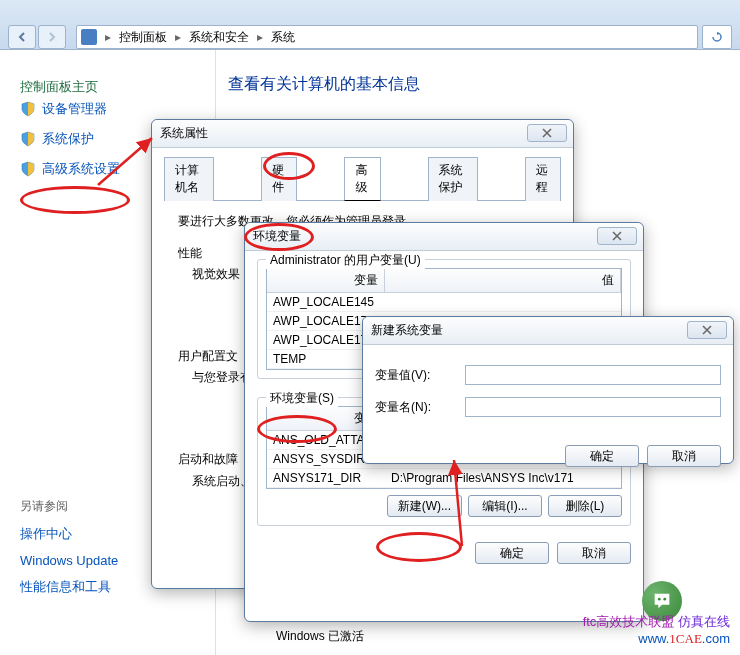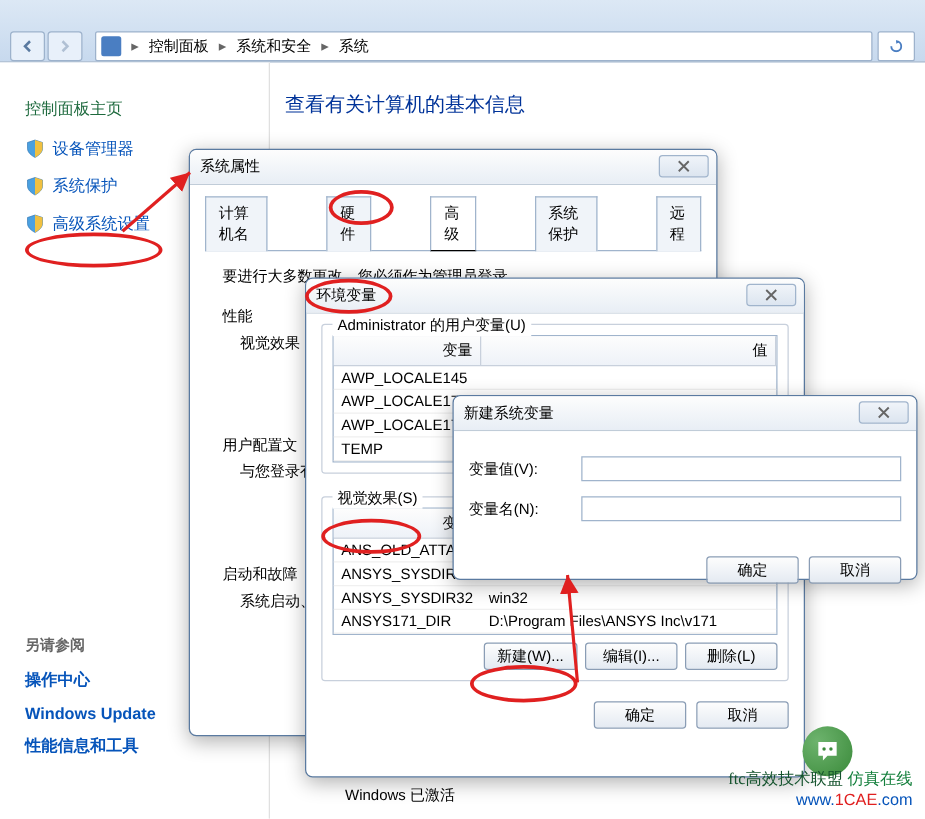--- a/index.html
+++ b/index.html
@@ -11,25 +11,25 @@
   .nav-btn svg { width: 12px; height: 12px; }
   .breadcrumb { flex: 1; height: 24px; background: #fff; border: 1px solid #9db2cc; margin-left: 8px; display: flex; align-items: center; padding: 0 4px; border-radius: 2px; }
   .breadcrumb .bc-icon { width: 16px; height: 16px; background: #4a7ec2; border-radius: 2px; margin-right: 4px; }
   .breadcrumb span { padding: 0 4px; }
   .breadcrumb .sep { color: #666; }
   .search-area { width: 30px; height: 24px; background: #fff; border: 1px solid #9db2cc; margin-left: 4px; border-radius: 2px; display: flex; align-items: center; justify-content: center; }
   
   
   .main-area { display: flex; height: calc(100% - 50px); }
   .sidebar { width: 216px; background: #fff; border-right: 1px solid #e0e0e0; padding: 28px 0 0 20px; }
-  .sidebar-title { color: #1e6a3e; font-size: 13px; margin-bottom: 14px; }
+  .sidebar-title { color: #1e6a3e; font-size: 13px; margin-bottom: 4px; }
   .sidebar-link { display: flex; align-items: center; margin-bottom: 12px; cursor: pointer; }
   .sidebar-link .shield { width: 16px; height: 16px; margin-right: 6px; }
   .sidebar-link span { color: #0654ba; font-size: 13px; }
-  .sidebar-section2 { margin-top: 320px; font-weight: bold; }
+  .sidebar-section2 { margin-top: 320px; }
   .sidebar-see-also { color: #666; font-size: 12px; margin-bottom: 10px; }
   .sidebar-plain-link { color: #0654ba; font-size: 13px; margin-bottom: 10px; display: block; cursor: pointer; }
   
   
   .content { flex: 1; padding: 24px 0 0 12px; position: relative; }
   .content-title { color: #003399; font-size: 16px; margin-bottom: 20px; }
   
   
   .dialog { position: absolute; background: #fff; border: 1px solid #5a7aa0; border-radius: 6px; box-shadow: 0 4px 16px rgba(0,0,0,0.3); }
   .dialog-title { height: 28px; background: linear-gradient(#fdfdfd, #e8eef5); border-bottom: 1px solid #c0ccd8; border-radius: 6px 6px 0 0; display: flex; align-items: center; padding: 0 8px; font-size: 12px; position: relative; }
@@ -66,23 +66,23 @@
   .field-row { display: flex; align-items: center; margin: 12px 0; }
   .field-row label { width: 90px; font-size: 12px; }
   .field-row input { flex: 1; height: 20px; border: 1px solid #a0b4cc; padding: 0 4px; font-size: 12px; }
   
   
   .red-circle { position: absolute; border: 3px solid #e02020; border-radius: 50%; pointer-events: none; }
   .red-arrow-line { position: absolute; pointer-events: none; }
   
   
   .watermark { position: absolute; right: 10px; bottom: 8px; text-align: right; font-size: 13px; }
-  .watermark .w1 { color: #14532d; font-family: Liberation Serif, serif; }
+  .watermark .w1 { color: #a21caf; }
   .watermark .w2 { color: #0654ba; }
-  .watermark .w2 .red { color: #e02020; }
+  .watermark .w2 .red { color: #e02020; font-family: Liberation Serif, serif; }
   .chat-bubble { position: absolute; right: 58px; bottom: 34px; width: 40px; height: 40px; background: radial-gradient(circle at 30% 30%, #6db36d, #3a8a3a); border-radius: 50%; display: flex; align-items: center; justify-content: center; }
   .chat-bubble svg { width: 22px; height: 22px; fill: #fff; }
   
   
   .shield-svg { fill: #4aa0e0; stroke: #2a70b0; stroke-width: 0.5; }
   
   .windows-activated { position: absolute; left: 276px; bottom: 10px; font-size: 12px; }
 </style>
 </head>
 <body>
@@ -215,36 +215,32 @@
             <div class="vt-col1">AWP_LOCALE171</div>
             <div class="vt-col2"></div>
           </div>
         <div class="vt-row">
             <div class="vt-col1">TEMP</div>
             <div class="vt-col2"></div>
           </div>
       </div>
     </div>
     <div class="group-box" style="margin-top:18px">
-      <div class="group-title">视觉效果(S)</div>
+      <div class="group-title">环境变量(S)</div>
       <div class="var-table">
         <div class="vt-header">
           <div class="vt-col1">变量</div>
           <div class="vt-col2">值</div>
         </div>
         <div class="vt-row">
             <div class="vt-col1">ANS_OLD_ATTACH</div>
             <div class="vt-col2">1</div>
           </div>
         <div class="vt-row">
             <div class="vt-col1">ANSYS_SYSDIR</div>
-          </div>
-        <div class="vt-row">
-            <div class="vt-col1">ANSYS_SYSDIR32</div>
-            <div class="vt-col2">win32</div>
           </div>
         <div class="vt-row">
             <div class="vt-col1">ANSYS171_DIR</div>
             <div class="vt-col2">D:\Program Files\ANSYS Inc\v171</div>
           </div>
       </div>
       <div class="btn-row">
         <div class="btn">新建(W)...</div>
         <div class="btn">编辑(I)...</div>
         <div class="btn">删除(L)</div>
@@ -301,15 +297,15 @@
 <div class="windows-activated">Windows 已激活</div>
 
 <div class="chat-bubble">
   <svg viewBox="0 0 24 24">
       <path d="M4 4h16v12H12l-4 4v-4H4z"></path>
       <circle cx="9" cy="10" r="1.5" fill="#3a8a3a"></circle>
       <circle cx="15" cy="10" r="1.5" fill="#3a8a3a"></circle>
     </svg>
 </div>
 <div class="watermark">
-  <div><span class="w1">ftc高效技术联盟</span> <span style="color:#15803d">仿真在线</span></div>
+  <div><span class="w1">ftc高效技术联盟</span> <span style="color:#6d28d9">仿真在线</span></div>
   <div class="w2"><span>www.</span><span class="red">1CAE</span><span>.com</span></div>
 </div>
 
 </body></html>

